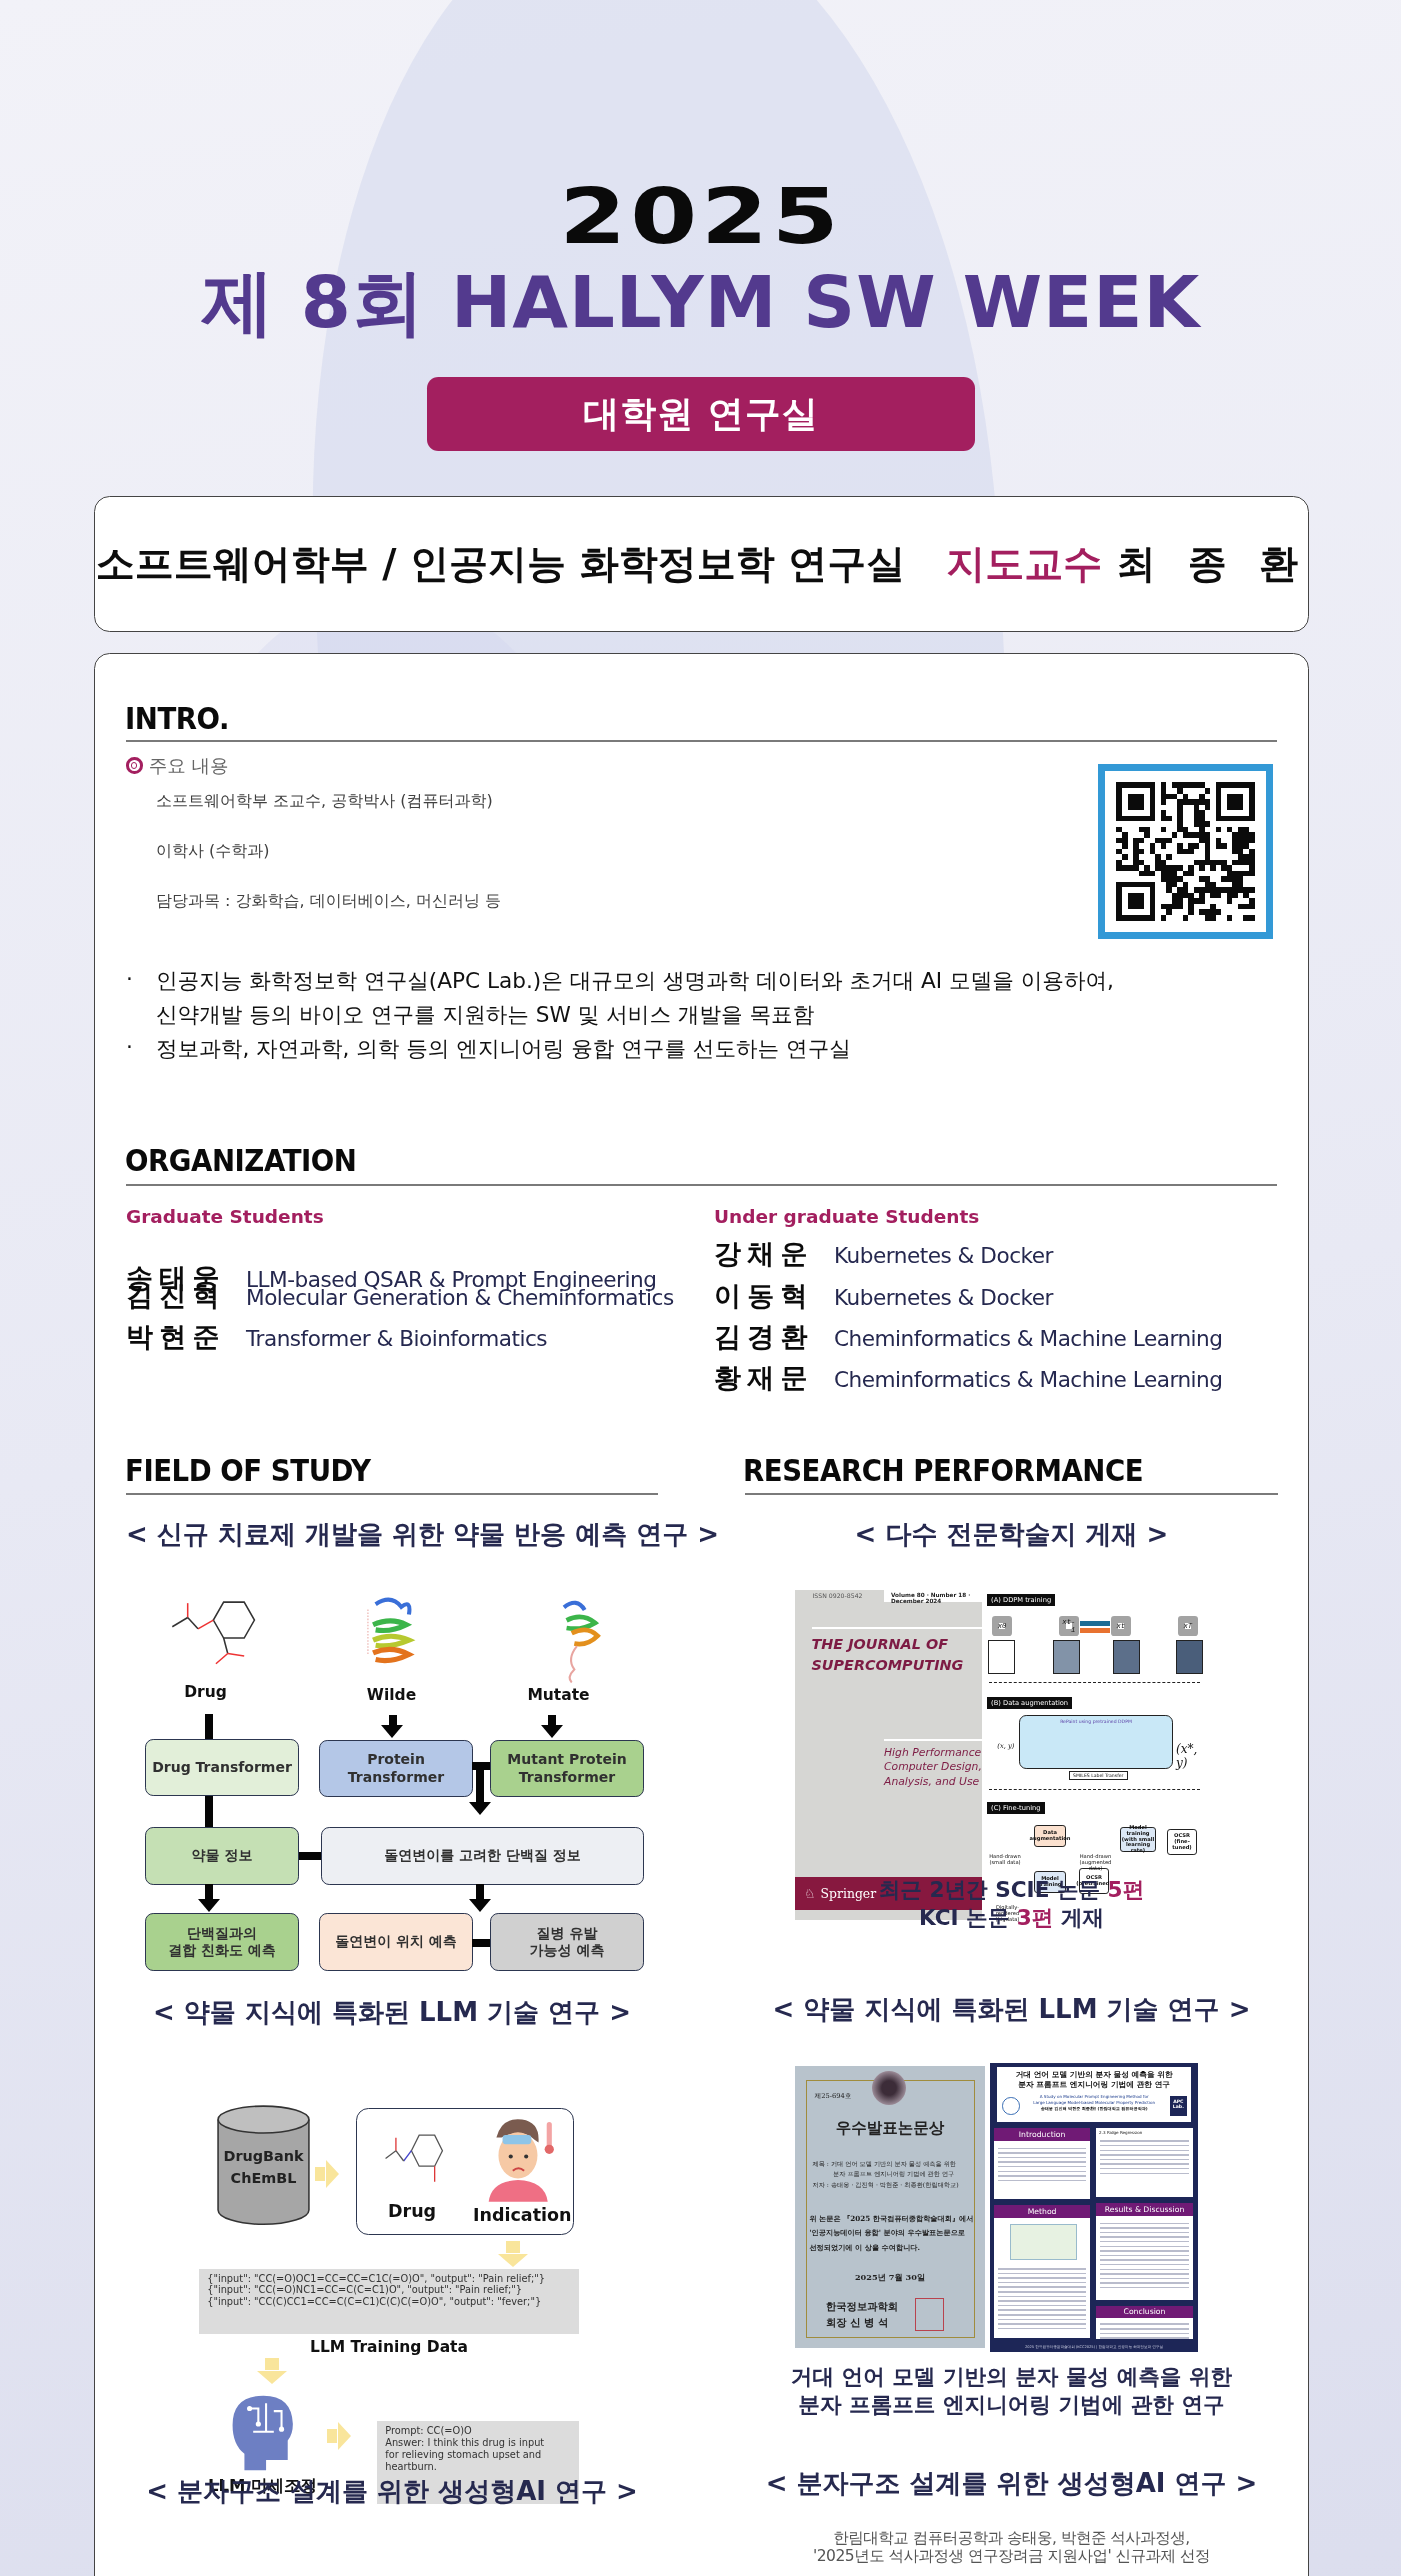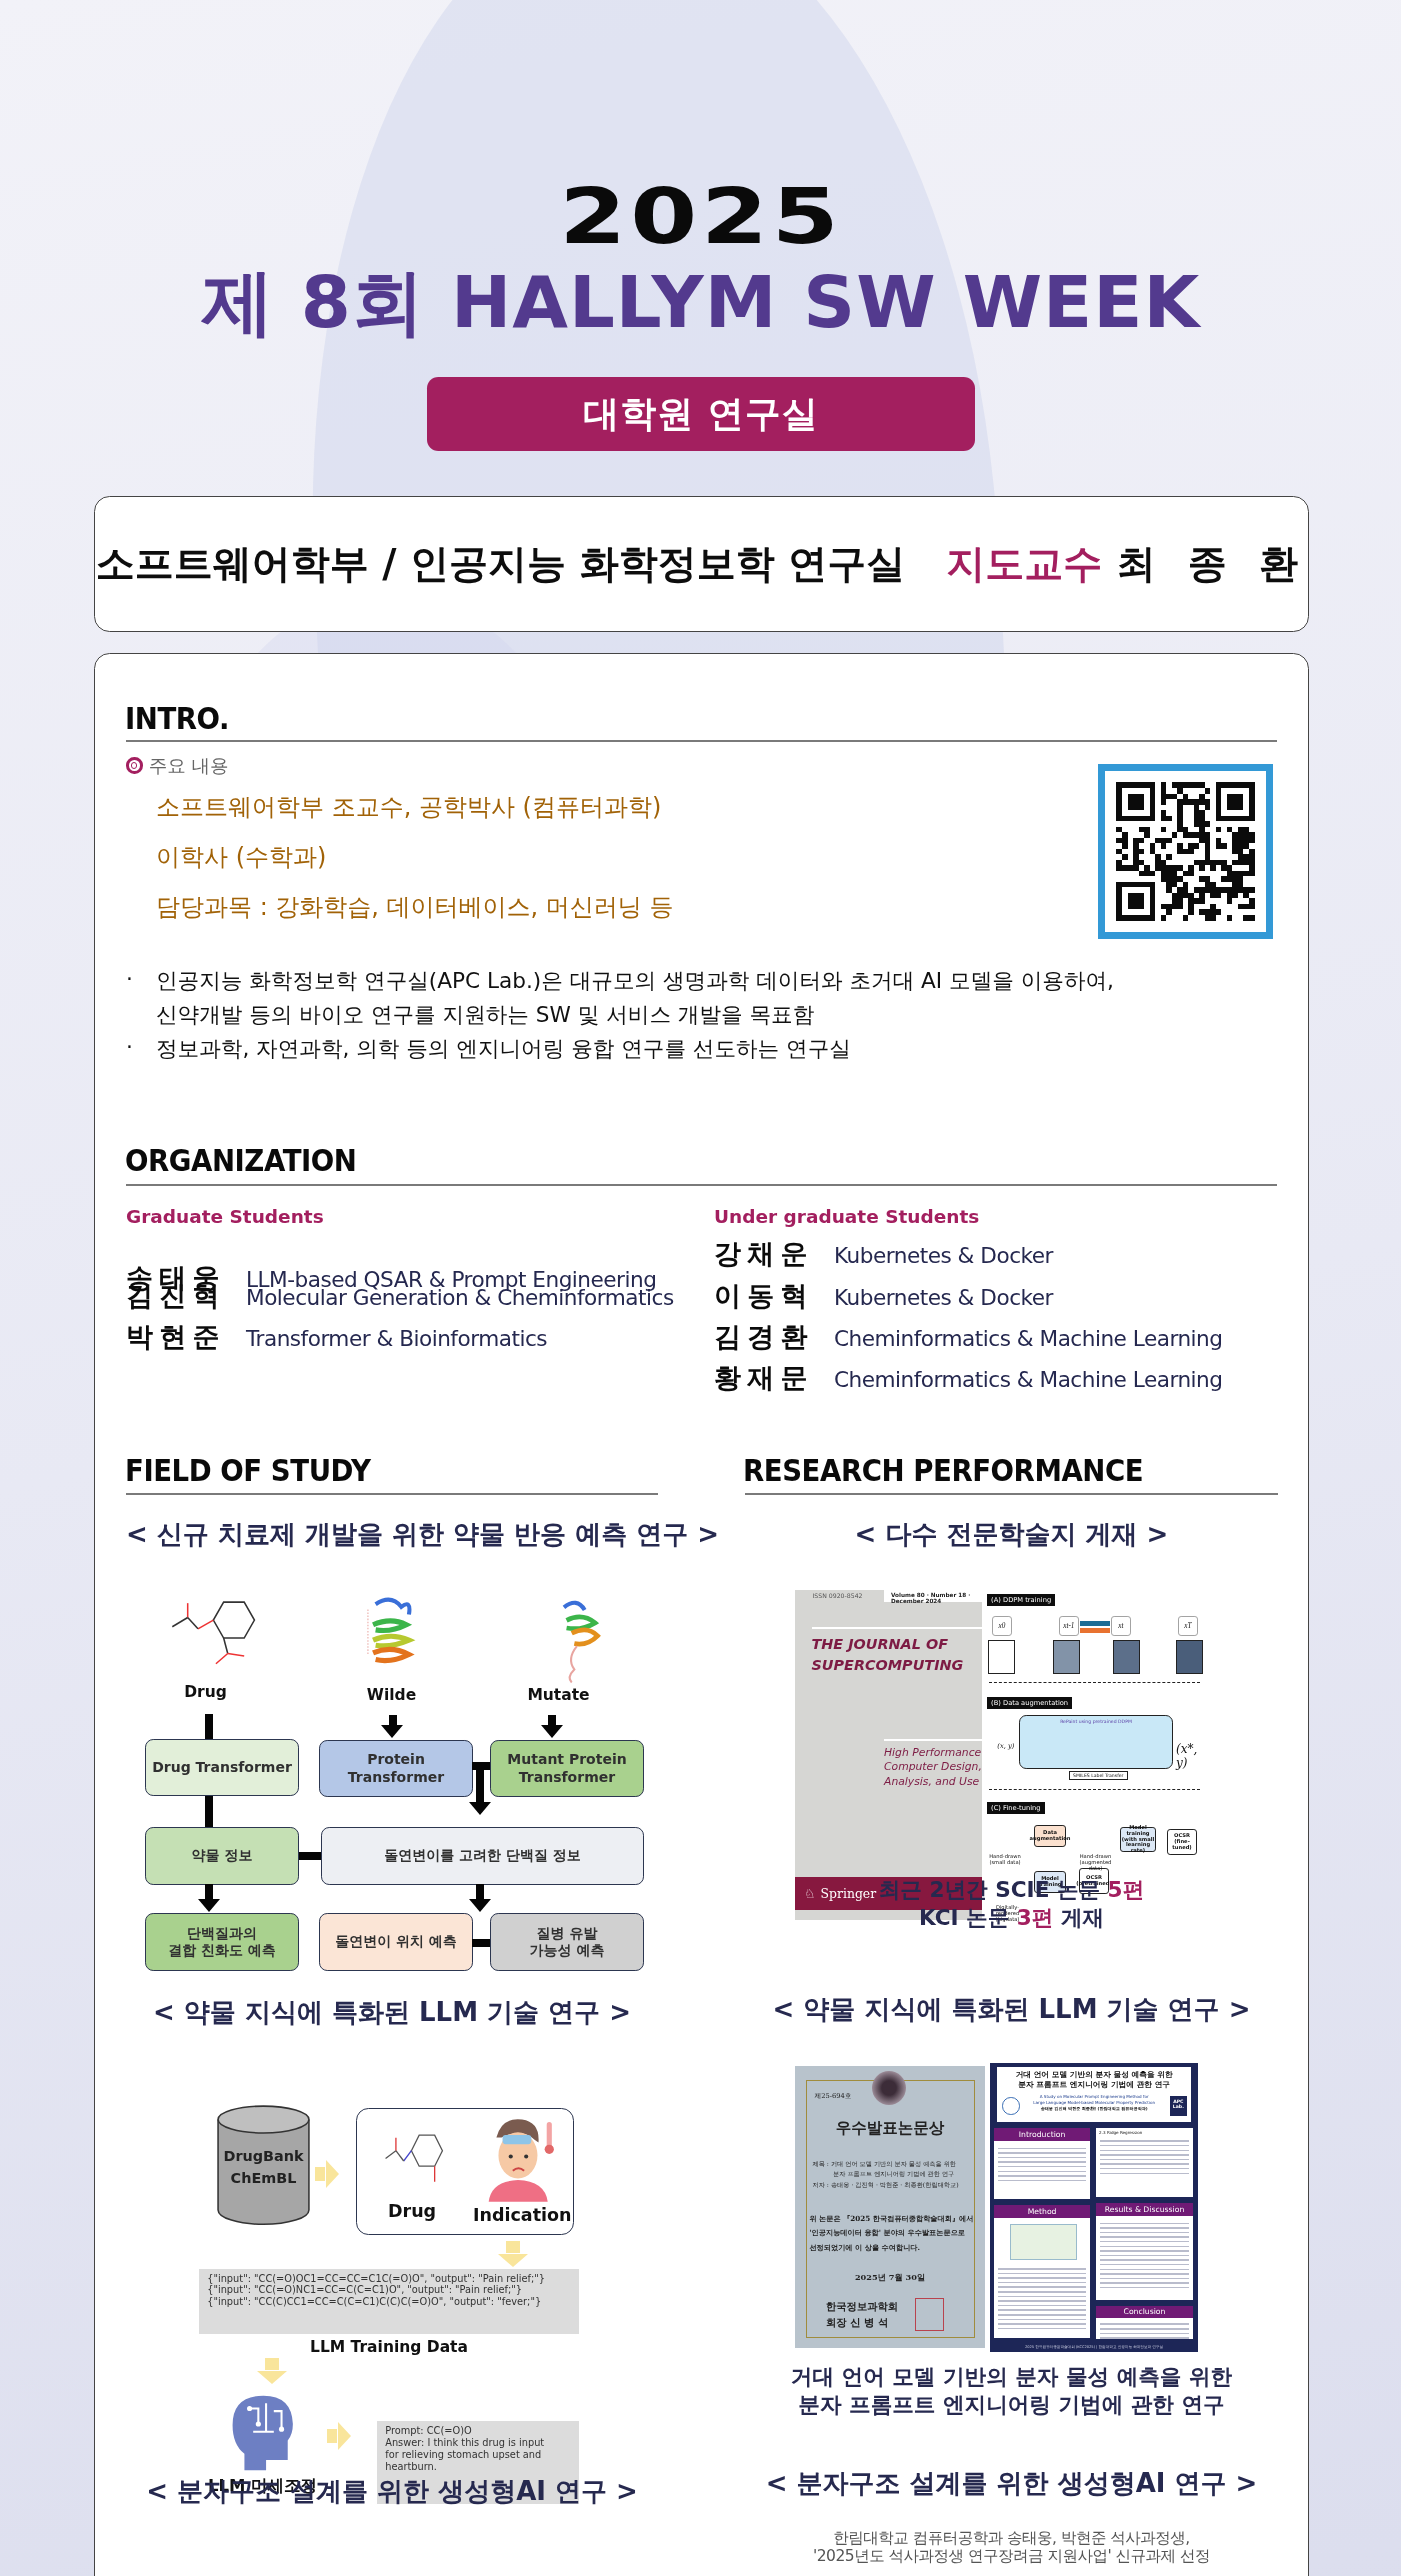--- a/index.html
+++ b/index.html
@@ -63,21 +63,21 @@
     font-size: 18.5px; color: #666; display: flex; align-items: center; gap: 6.2px;
   }
   .target-icon {
     width: 16.5px; height: 16.5px; border-radius: 50%;
     border: 3.1px solid #a31f5f; position: relative; background: #fff;
   }
   .target-icon::after {
     content: ""; position: absolute; left: 2.1px; top: 2.1px; width: 6.2px; height: 6.2px;
     border-radius: 50%; border: 1.5px solid #a31f5f; box-sizing: border-box;
   }
-  .intro-line { position: absolute; left: 61px; font-size: 24px; color: #a16207; }
+  .intro-line { position: absolute; left: 61px; font-size: 16px; color: #404040; }
   .qr {
     position: absolute; left: 1003px; top: 110px; width: 175px; height: 175px;
     background: #3399d6; padding: 7.2px;
   }
   .qr-inner { width: 100%; height: 100%; background: #fff; padding: 11.3px; }
   .qr-grid { width: 100%; height: 100%; display: grid; grid-template-columns: repeat(25, 1fr); grid-template-rows: repeat(25, 1fr); }
   .qr-grid span { background: #fff; }
   .qr-grid span.on { background: #0b0b0b; }
   .bullet-line { position: absolute; left: 31px; font-size: 21.6px; color: #111; display: flex; }
   .bullet-line .dot { width: 30px; flex-shrink: 0; }
@@ -114,21 +114,21 @@
   }
   .journal-top-white { position: absolute; background: #fff; }
   .journal-line { position: absolute; height: 2.1px; background: #fff; }
   .journal-issn { position: absolute; font-size: 6.2px; color: #555; }
   .journal-vol { position: absolute; font-size: 6.7px; font-weight: bold; color: #222; }
   .journal-name { position: absolute; font-size: 18.5px; font-style: italic; color: #7d1b44; line-height: 21.6px; font-weight: bold; }
   .journal-sub { position: absolute; font-size: 13.4px; font-style: italic; color: #7d1b44; line-height: 16.5px; }
   .journal-footer { position: absolute; background: #87183f; color: #fff; font-family: "DejaVu Serif", serif; font-size: 12.4px; display: flex; align-items: center; padding-left: 9.3px; gap: 5.2px; }
   .ddpm { position: absolute; background: #fff; }
   .ddpm-tag { position: absolute; background: #0d0d0d; color: #fff; font-size: 6.7px; padding: 2.1px 4.1px; }
-  .ddpm-node { position: absolute; border: 1px solid #a3a3a3; border-radius: 3.1px; background: #fff; font-size: 7.2px; font-style: italic; display: flex; align-items: center; justify-content: center; font-family: Liberation Serif, serif; text-align: right; }
+  .ddpm-node { position: absolute; border: 7px solid #a3a3a3; border-radius: 3.1px; background: #fff; font-size: 7.2px; font-style: italic; display: flex; align-items: center; justify-content: center; font-family: Liberation Mono, monospace; text-align: right; }
   .ddpm-img { position: absolute; border: 1px solid #222; }
   .ddpm-repaint { position: absolute; background: #c9e8f7; border: 1px solid #222; border-radius: 7.2px; }
   .ddpm-small { position: absolute; font-size: 5.2px; text-align: center; color: #111; line-height: 6.2px; }
   .ddpm-box { position: absolute; border: 1px solid #222; border-radius: 3.1px; font-size: 5.2px; font-weight: bold; display: flex; align-items: center; justify-content: center; text-align: center; line-height: 5.7px; }
   .dash-h { position: absolute; border-top: 1px dashed #222; }
 
   
   .db-cyl { position: absolute; }
   .llm-box { position: absolute; border: 1.5px solid #2c3650; border-radius: 12.4px; background: #fff; }
   .yellow-arrow-r { position: absolute; width: 0; height: 0; border-top: 14.4px solid transparent; border-bottom: 14.4px solid transparent; border-left: 13.4px solid #f9e59b; }

